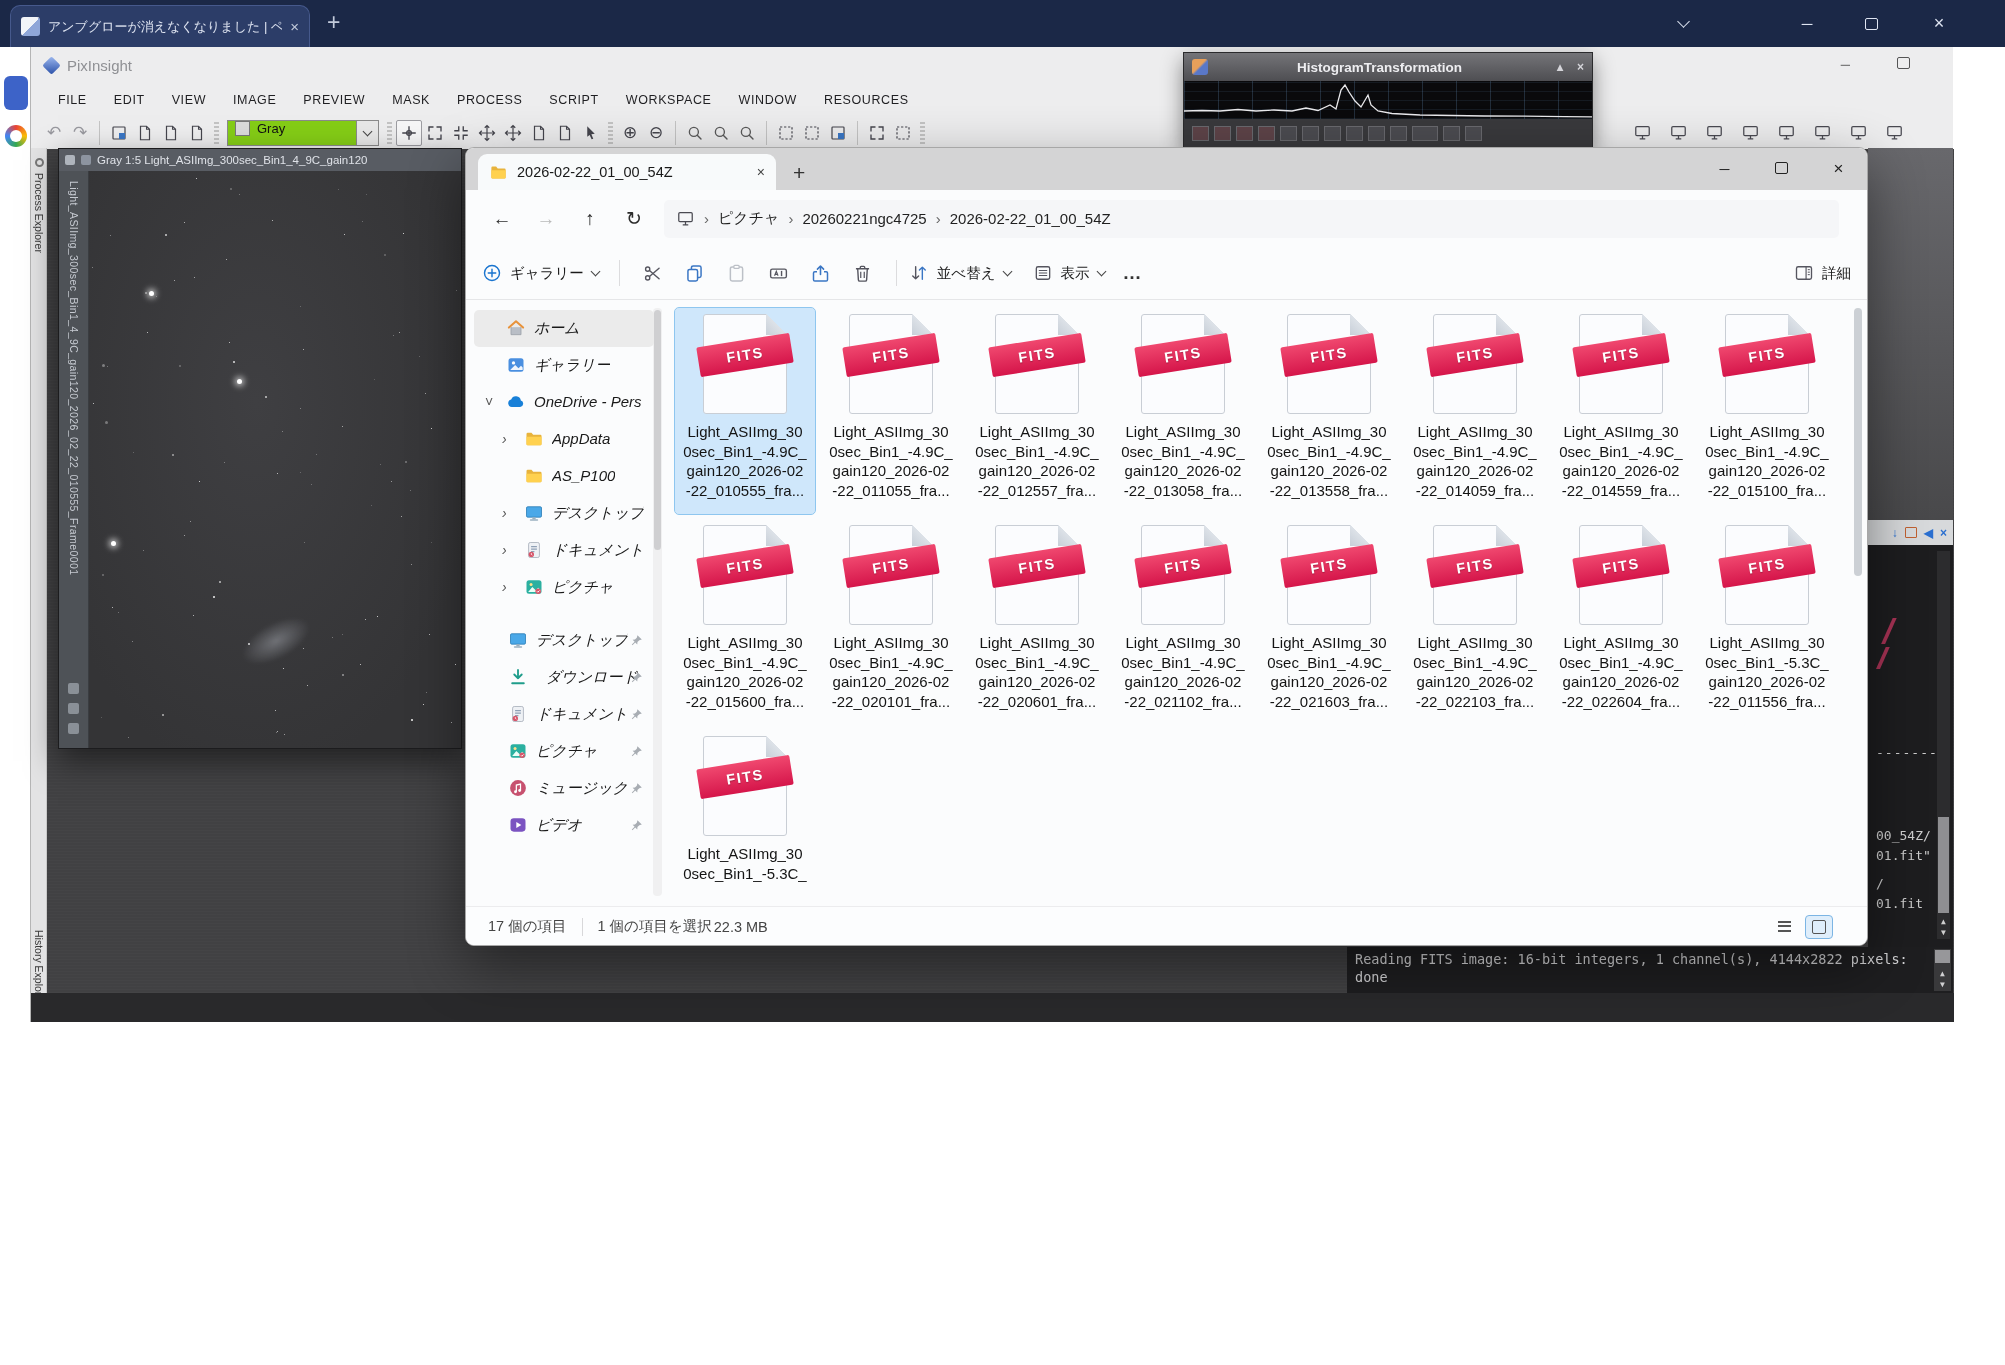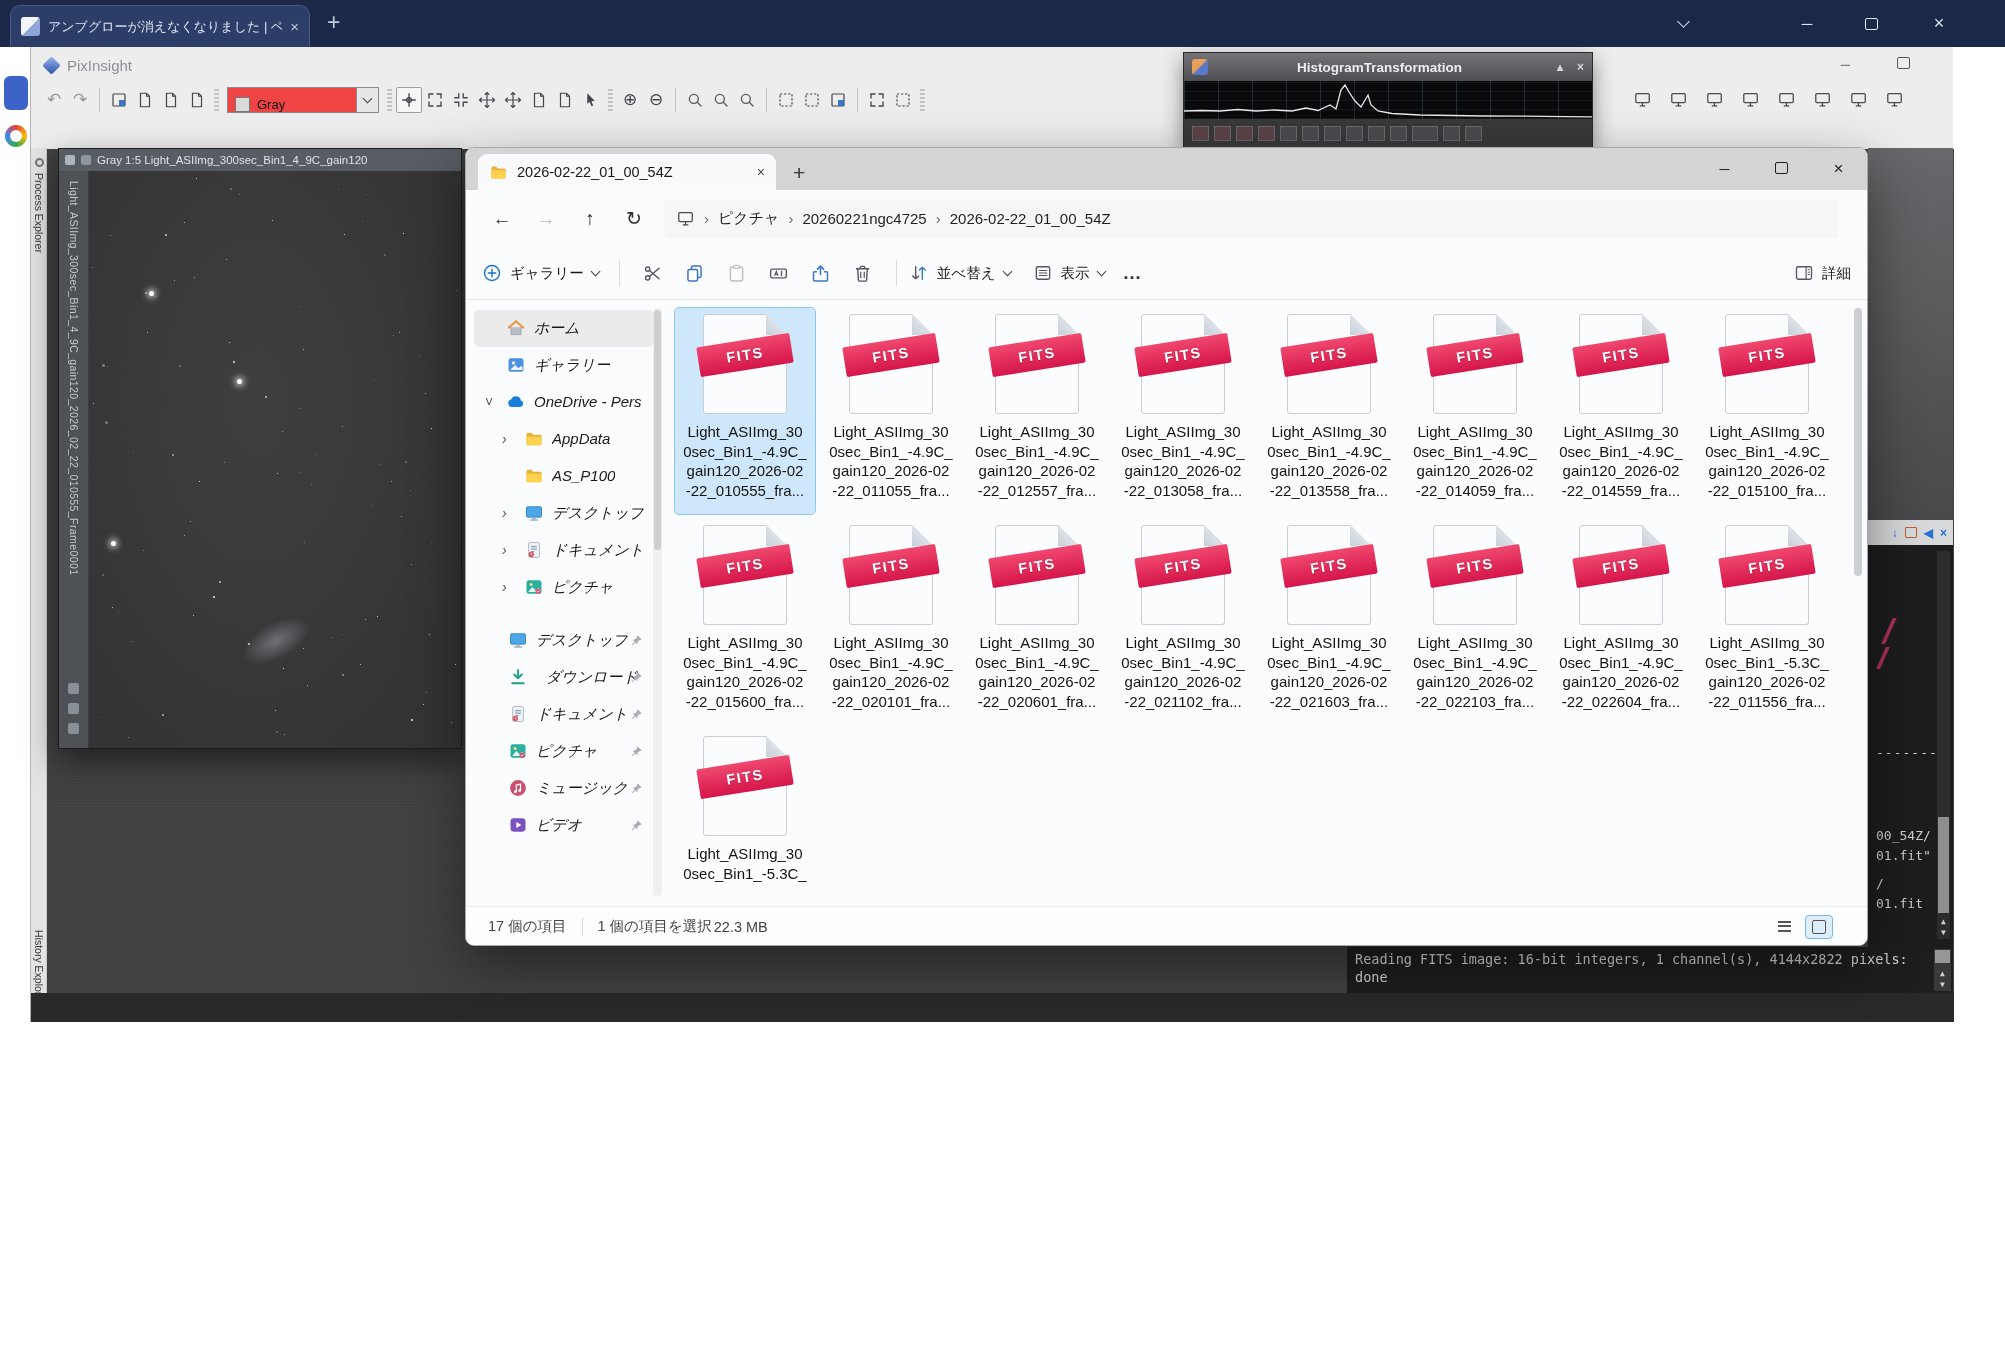--- a/index.html
+++ b/index.html
@@ -42,21 +42,21 @@
   .pi-menu{height:33px;display:flex;align-items:center;color:#1f1f22;font-size:12.5px;letter-spacing:.6px;}
   .pi-menu span{margin-left:27px;}
   .pi-tools{height:33px;display:flex;align-items:center;padding-left:10px;position:relative;}
   .tgrip{width:5px;height:22px;margin:0 4px;
          background:repeating-linear-gradient(180deg,#c3c3c3 0 2px,transparent 2px 4px);}
   .tsep{width:1px;height:24px;background:#c4c4c4;margin:0 6px;}
   .tbtn{height:26px;min-width:26px;display:flex;align-items:center;justify-content:center;
         color:#45454d;font-size:17px;}
   .tbtn.dim{color:#98989e;}
   .tbtn.pressed{border:1px solid #9d9da2;background:#f6f6f7;box-sizing:border-box;border-radius:2px;}
-  .combo{width:150px;height:24px;background:#ef4444;border:1px solid #8a8a8a;display:flex;align-items:flex-end;margin:0 4px;}
+  .combo{width:150px;height:24px;background:#84cc16;border:1px solid #8a8a8a;display:flex;align-items:flex-start;margin:0 4px;}
   .combo .sw{width:13px;height:13px;background:#dadada;border:1px solid #777;margin:0 7px;}
   .combo .cv{flex:1;font-size:13px;color:#121212;}
   .combo .db{width:21px;height:100%;background:#e7e7e7;border-left:1px solid #8a8a8a;display:flex;align-items:center;justify-content:center;}
   .chev-s{display:inline-block;width:6px;height:6px;border-right:1.5px solid #444;border-bottom:1.5px solid #444;transform:rotate(45deg);margin-top:-3px;}
 
   .pi-workspace{position:absolute;left:16px;top:102px;width:1907px;height:844px;background:#414143;
         background-image:repeating-linear-gradient(0deg,rgba(255,255,255,.015) 0 1px,transparent 1px 3px);}
   .pstrip{position:absolute;left:0px;top:101px;width:16px;height:845px;background:#e3e3e4;border-right:1px solid #c9c9c9;box-sizing:border-box;}
   .ptab{position:absolute;left:1px;width:14px;display:flex;flex-direction:column;align-items:center;gap:6px;}
   .ptab .vtxt{writing-mode:vertical-rl;font-size:10.5px;color:#3a3a3a;}
@@ -358,20 +358,33 @@
     <div class="gcirc"></div>
   </div>
 
   <div class="piwin">
     <div class="pi-title">
       <span class="pi-diamond"></span>
       <span class="pi-appname">PixInsight</span>
       <span class="pi-tctl" style="right:103px">─</span>
       <span class="pi-tctl" style="right:43px"><i class="boxglyph2" style="border-color:#555"></i></span>
     </div>
+    <div class="pi-menu" id="pi-menu">
+        <span>FILE</span>
+        <span>EDIT</span>
+        <span>VIEW</span>
+        <span>IMAGE</span>
+        <span>PREVIEW</span>
+        <span>MASK</span>
+        <span>PROCESS</span>
+        <span>SCRIPT</span>
+        <span>WORKSPACE</span>
+        <span>WINDOW</span>
+        <span>RESOURCES</span>
+      </div>
     <div class="pi-tools" id="pi-tools">
         <div class="tbtn dim">↶</div>
         <div class="tbtn dim">↷</div>
         <div class="tsep"></div>
         <div class="tbtn">
           <svg width="18" height="18" class="ic">
             <use href="#i-winb"></use>
           </svg>
         </div>
         <div class="tbtn">

